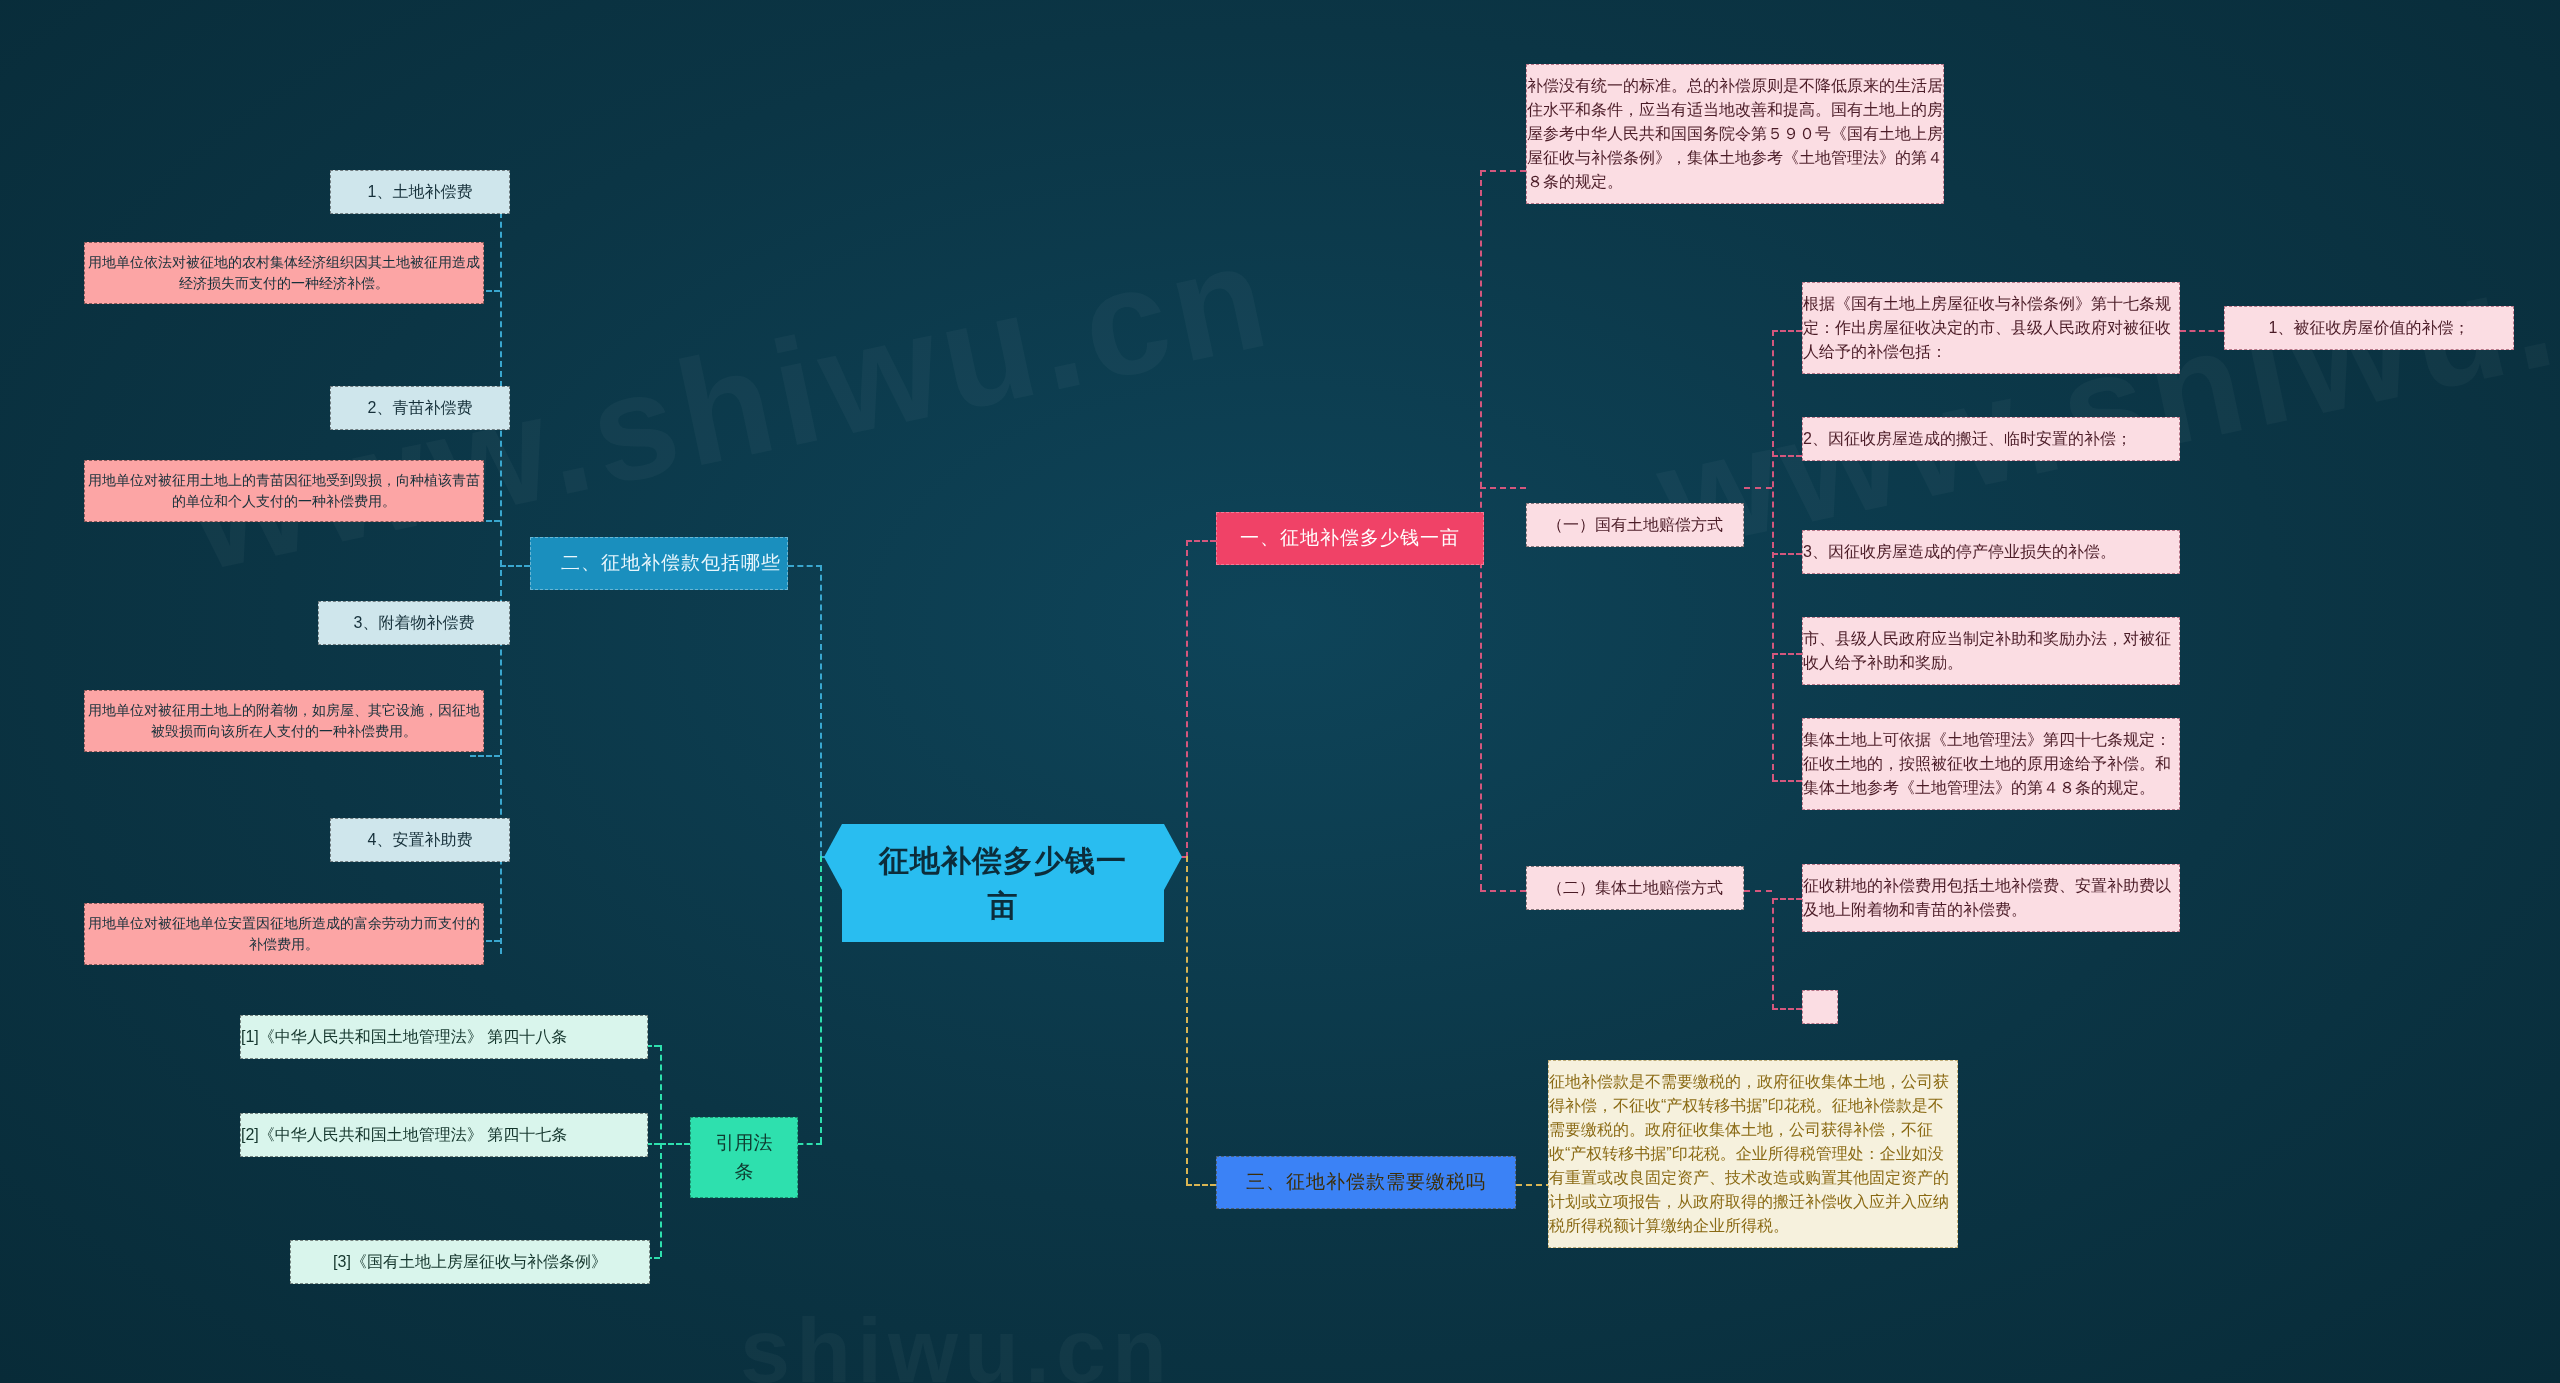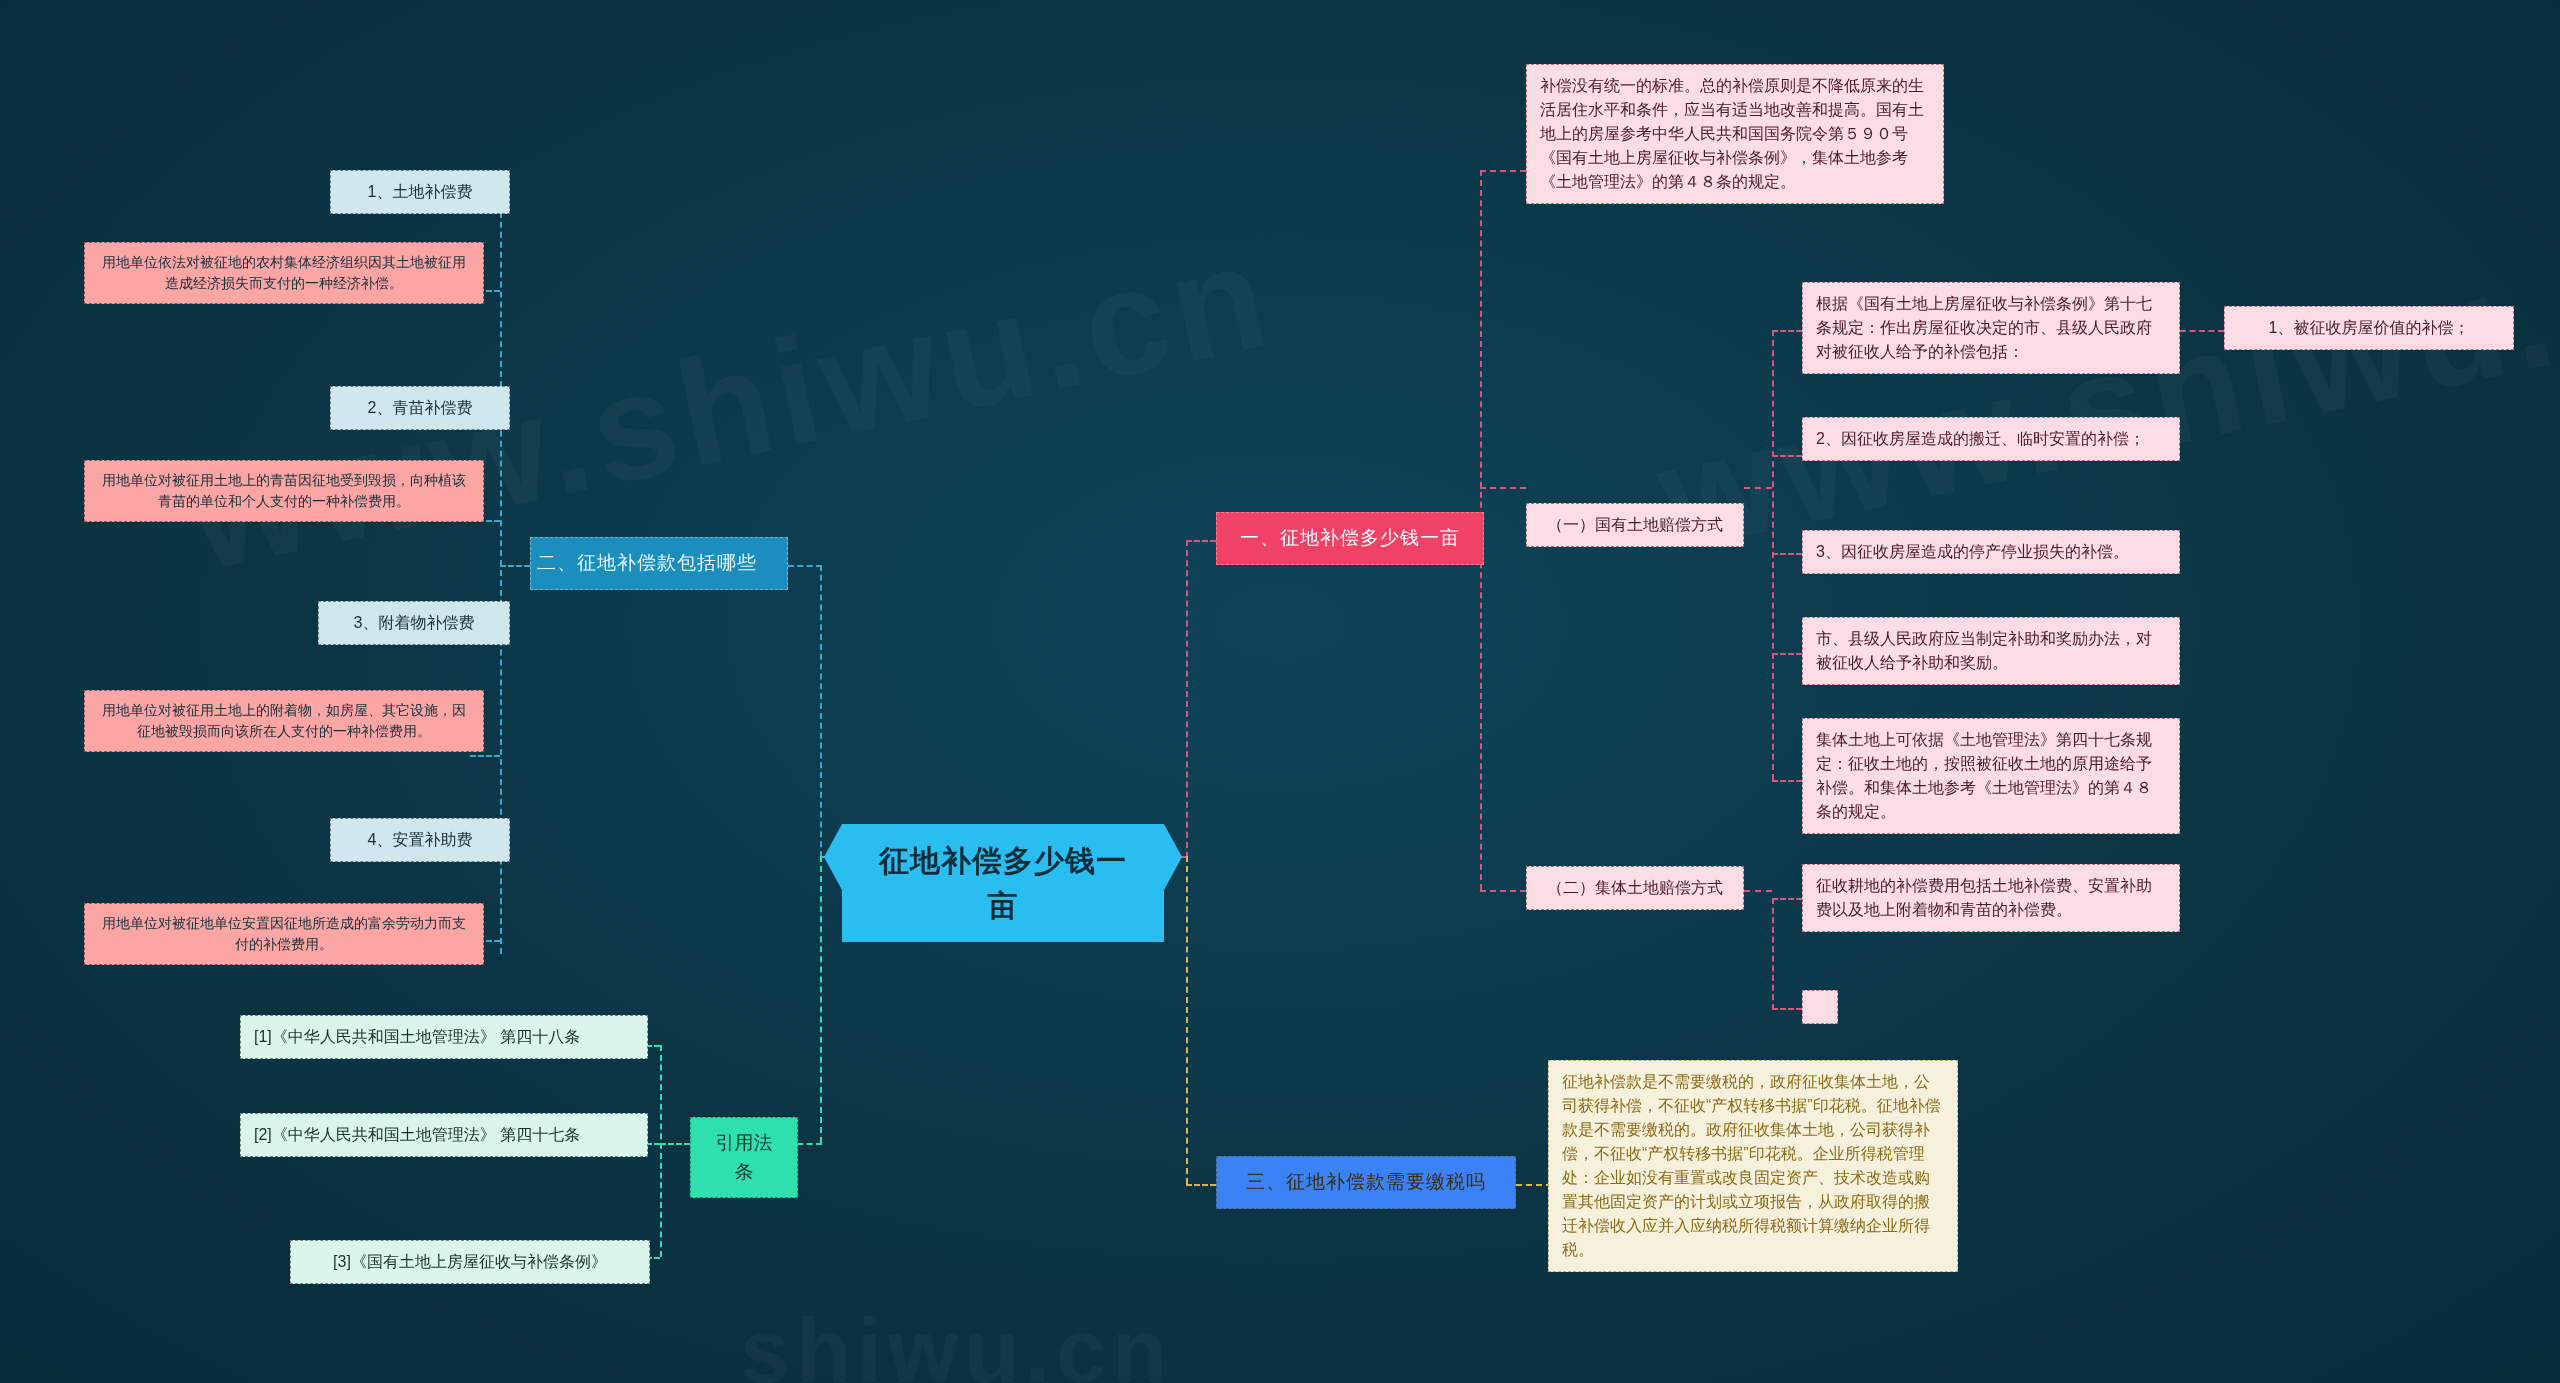--- a/index.html
+++ b/index.html
@@ -25,21 +25,21 @@
     letter-spacing: 6px;
     white-space: nowrap;
     pointer-events: none;
     user-select: none;
   }
 
   .node {
     position: absolute;
     box-sizing: border-box;
     border: 1px dashed rgba(0,0,0,0.45);
-    padding: 9px 13px;
+    padding: 9px 0;
     line-height: 1.5;
     white-space: pre-wrap;
     word-break: break-all;
   }
 
   
   .root {
     background: #29bdf0;
     color: #0c2d3b;
     font-size: 30px;
@@ -60,21 +60,21 @@
   .root::before { left: -18px; border-right: 18px solid #29bdf0; }
   .root::after  { right: -18px; border-left: 18px solid #29bdf0; }
 
   
   .b2-head {
     background: #1a8fbe;
     color: #eaf7fd;
     font-size: 19px;
     border: 1px dashed rgba(255,255,255,0.35);
     padding: 11px 6px;
-    text-align: left;
+    text-align: right;
     letter-spacing: 1px;
   }
   .b2-title {
     background: #cfe6ec;
     color: #16303a;
     font-size: 16px;
     text-align: center;
   }
   .b2-body {
     background: #fca5a5;

